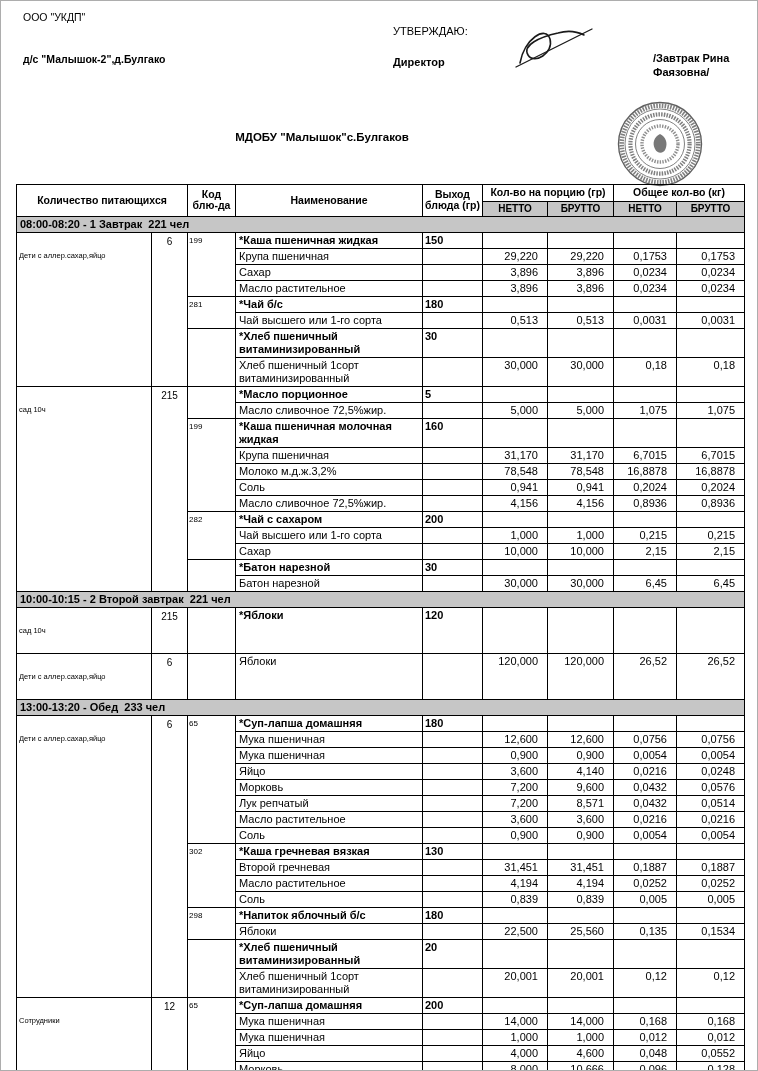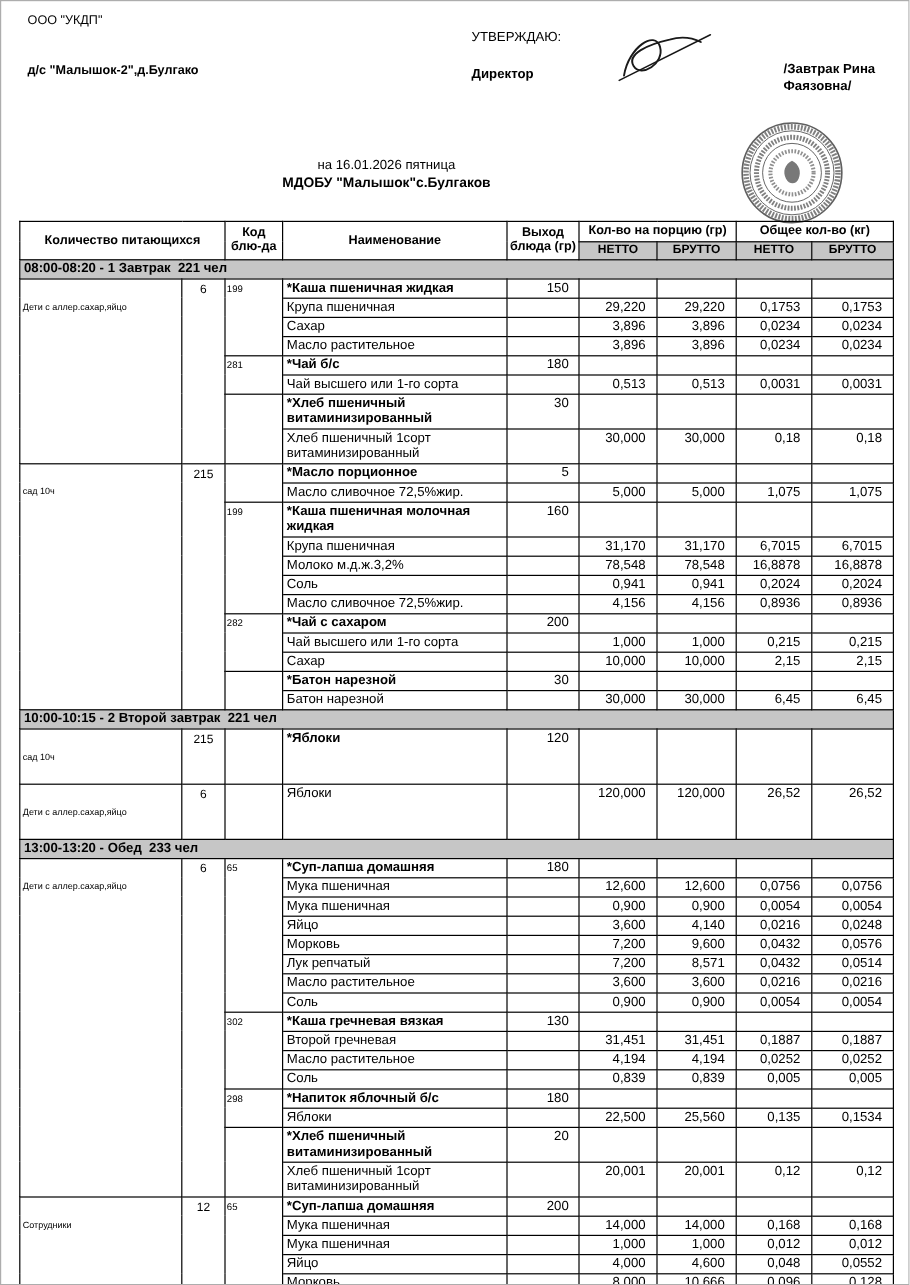--- a/index.html
+++ b/index.html
@@ -27,21 +27,21 @@
              vertical-align:middle; font-size:10.5px; line-height:11.5px; padding:2px 1px; }
   .menu th.sub  { background:#c6c6c6; font-size:10px; line-height:11px; height:15px; padding:0 1px; }
   .menu td { border:1px solid #000; font-size:11px; line-height:13px;
              padding:1px 2px; vertical-align:top; }
   .menu td.band { background:#c6c6c6; font-weight:bold; white-space:pre-wrap; padding:1px 3px; }
   .menu td.cat  { font-size:7.5px; line-height:9px; padding:18px 2px; }
   .menu td.cnt  { font-size:10px; text-align:center; padding-top:2px; }
   .menu td.code { font-size:8px; padding:1px 4px 0 1px; }
   .menu td.name { padding-left:3px; }
   .menu td.dish { font-weight:bold; }
-  .menu td.out  { text-align:right; font-weight:normal; padding-right:8px; }
+  .menu td.out  { font-weight:bold; padding-right:8px; }
   .menu td.num  { text-align:right; padding-right:9px; }
 </style>
 </head>
 <body>
 
 <div class="page">
 
   <div class="org">ООО  "УКДП"</div>
   <div class="unit">д/с "Малышок-2",д.Булгако</div>
   <div class="approve">УТВЕРЖДАЮ:</div>
@@ -62,21 +62,20 @@
       <circle cx="43" cy="43" r="35" fill="none" stroke="#454545" stroke-width="0.8"></circle>
       <circle cx="43" cy="43" r="24.5" fill="none" stroke="#454545" stroke-width="0.8"></circle>
       <circle cx="43" cy="43" r="38.3" fill="none" stroke="#454545" stroke-width="4.6" stroke-dasharray="1.6 1.2" opacity="0.8"></circle>
       <circle cx="43" cy="43" r="29.6" fill="none" stroke="#454545" stroke-width="4.2" stroke-dasharray="1.5 1.2" opacity="0.8"></circle>
       <circle cx="43" cy="43" r="18" fill="none" stroke="#454545" stroke-width="3.4" stroke-dasharray="1.4 1.3" opacity="0.7"></circle>
       <path d="M43 33 c-6 3 -8 9 -5 15 c2.5 5 8.5 5 10.5 0 c2.5 -6 0.5 -12 -5.5 -15z" fill="#454545" opacity="0.85"></path>
     </svg>
   </div>
 
   <div class="titleblock">
-    <div class="t2">на 16.01.2026  пятница</div>
     <div class="t3">МДОБУ "Малышок"с.Булгаков</div>
   </div>
 
   <table class="menu">
     <colgroup>
       <col style="width:135px">
         <col style="width:36px">
         <col style="width:48px">
       <col style="width:187px">
         <col style="width:60px">

